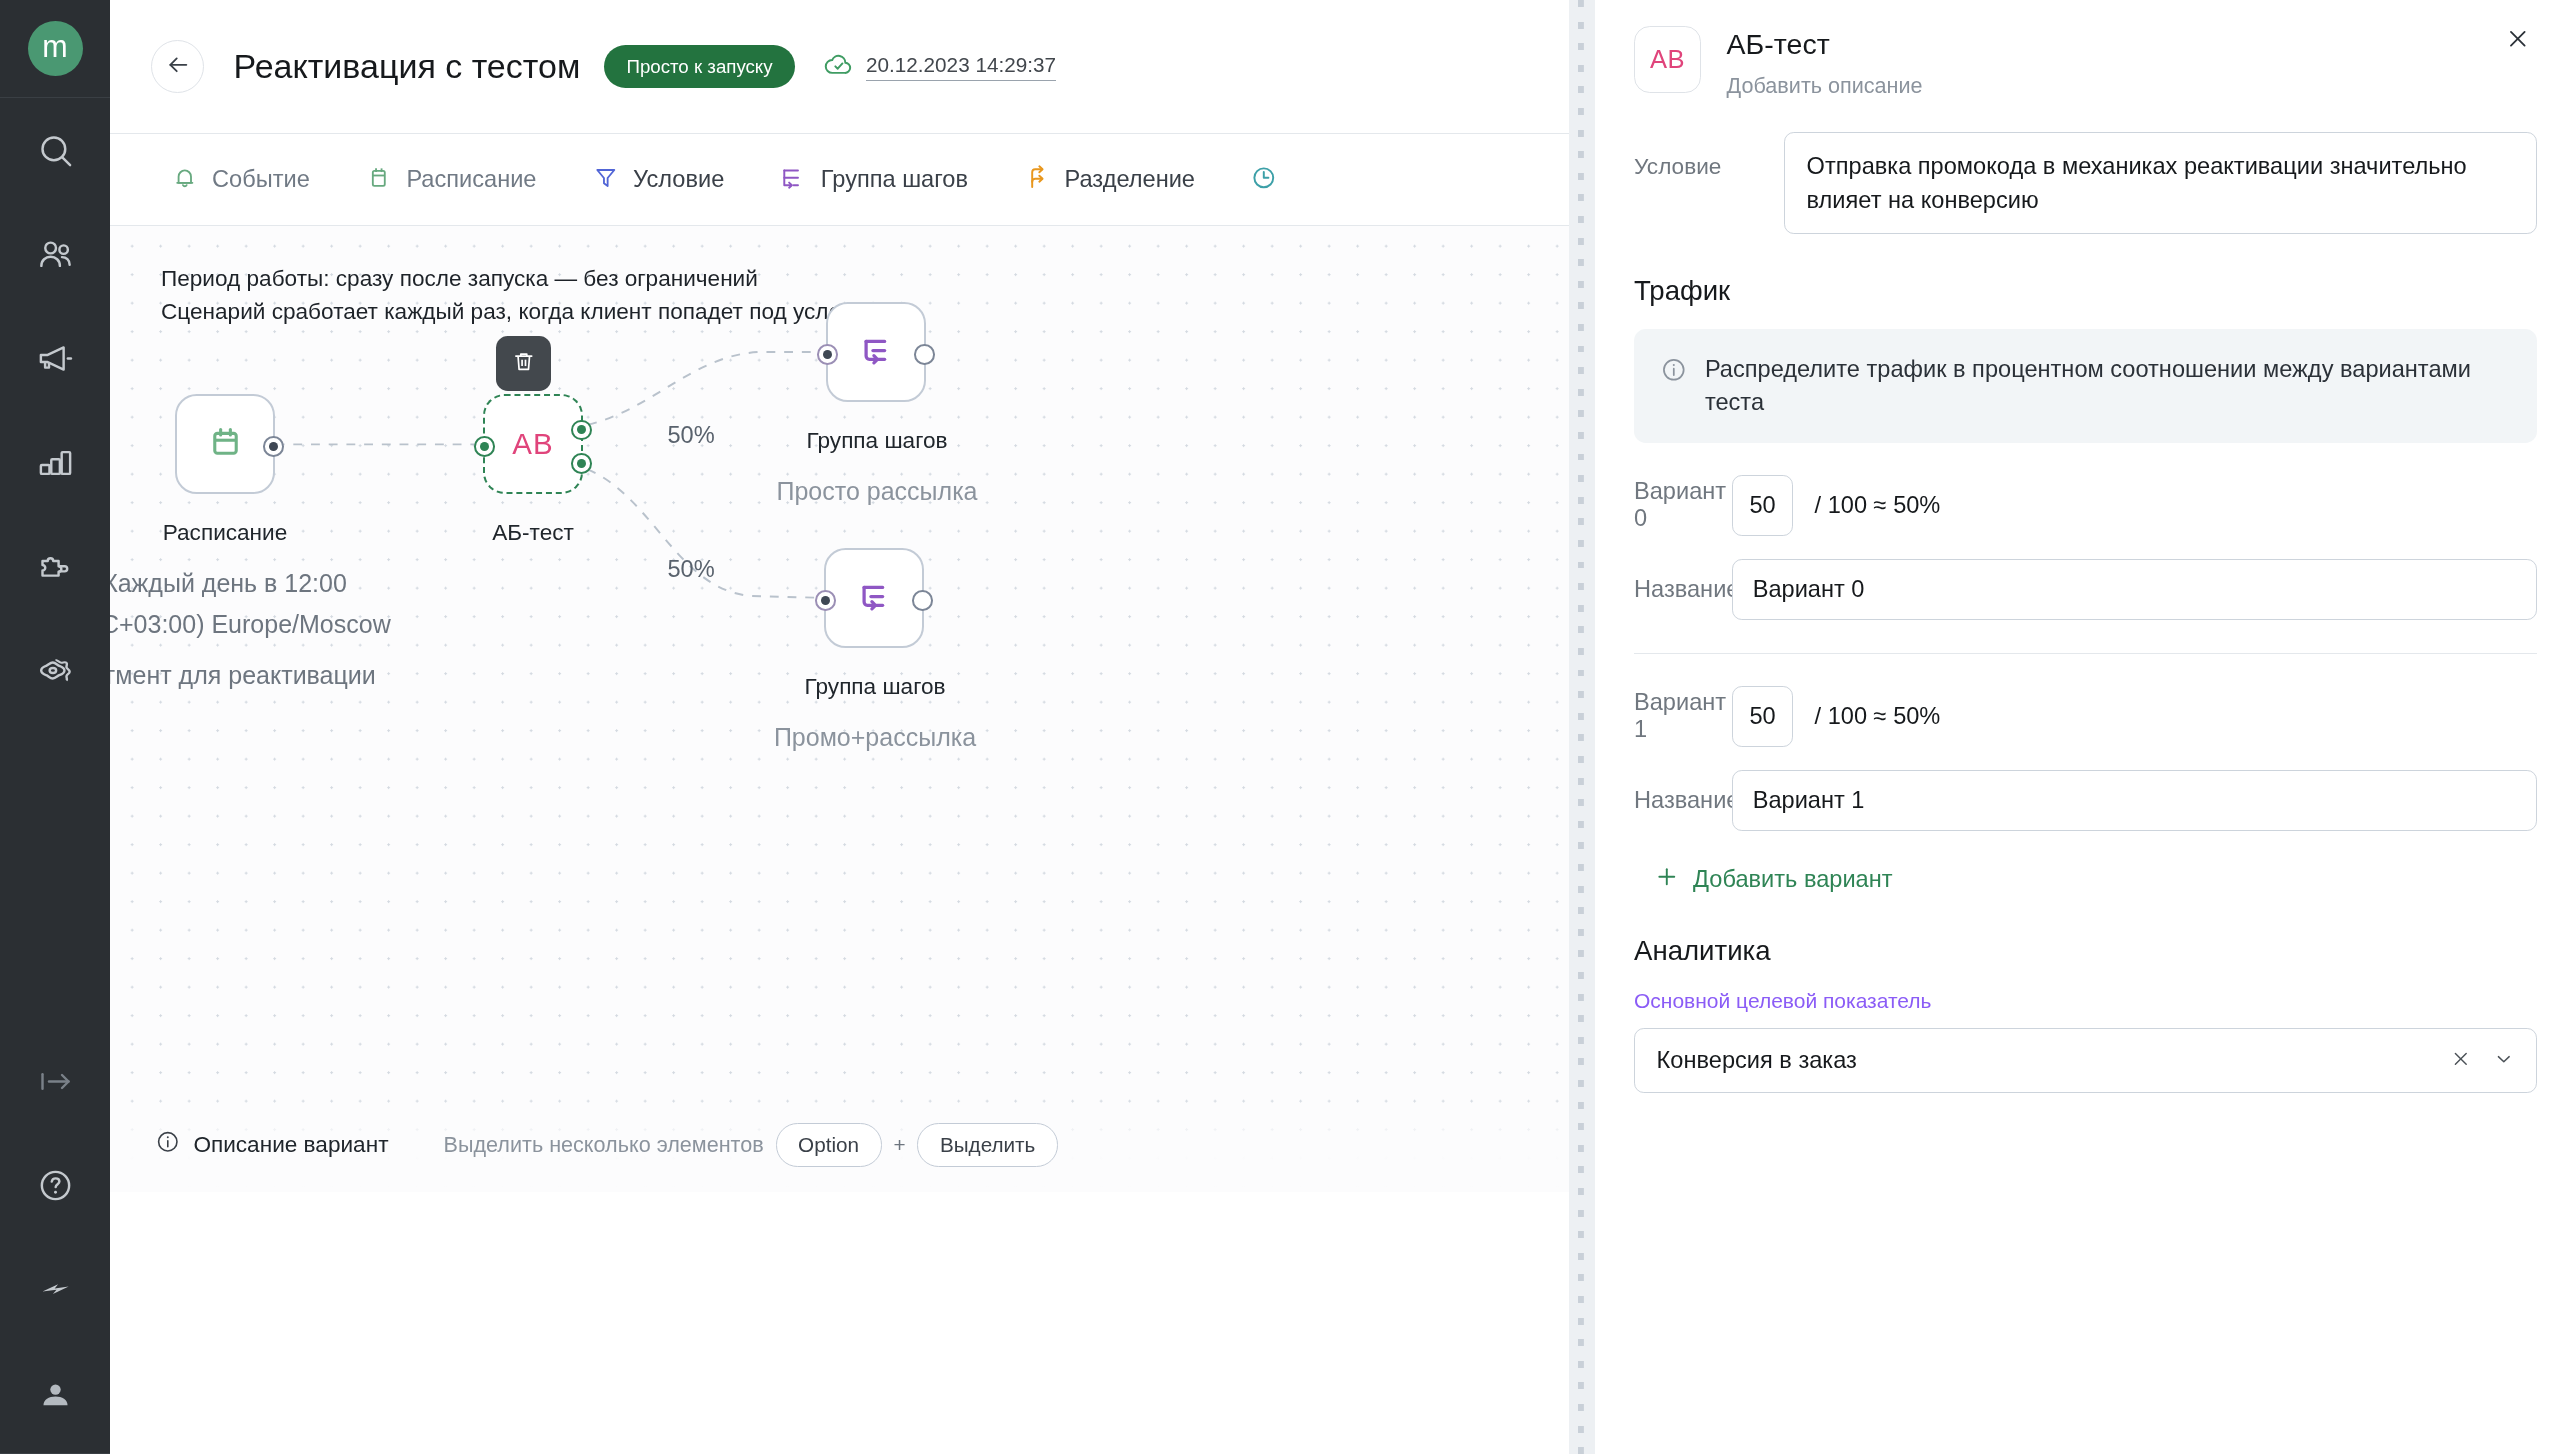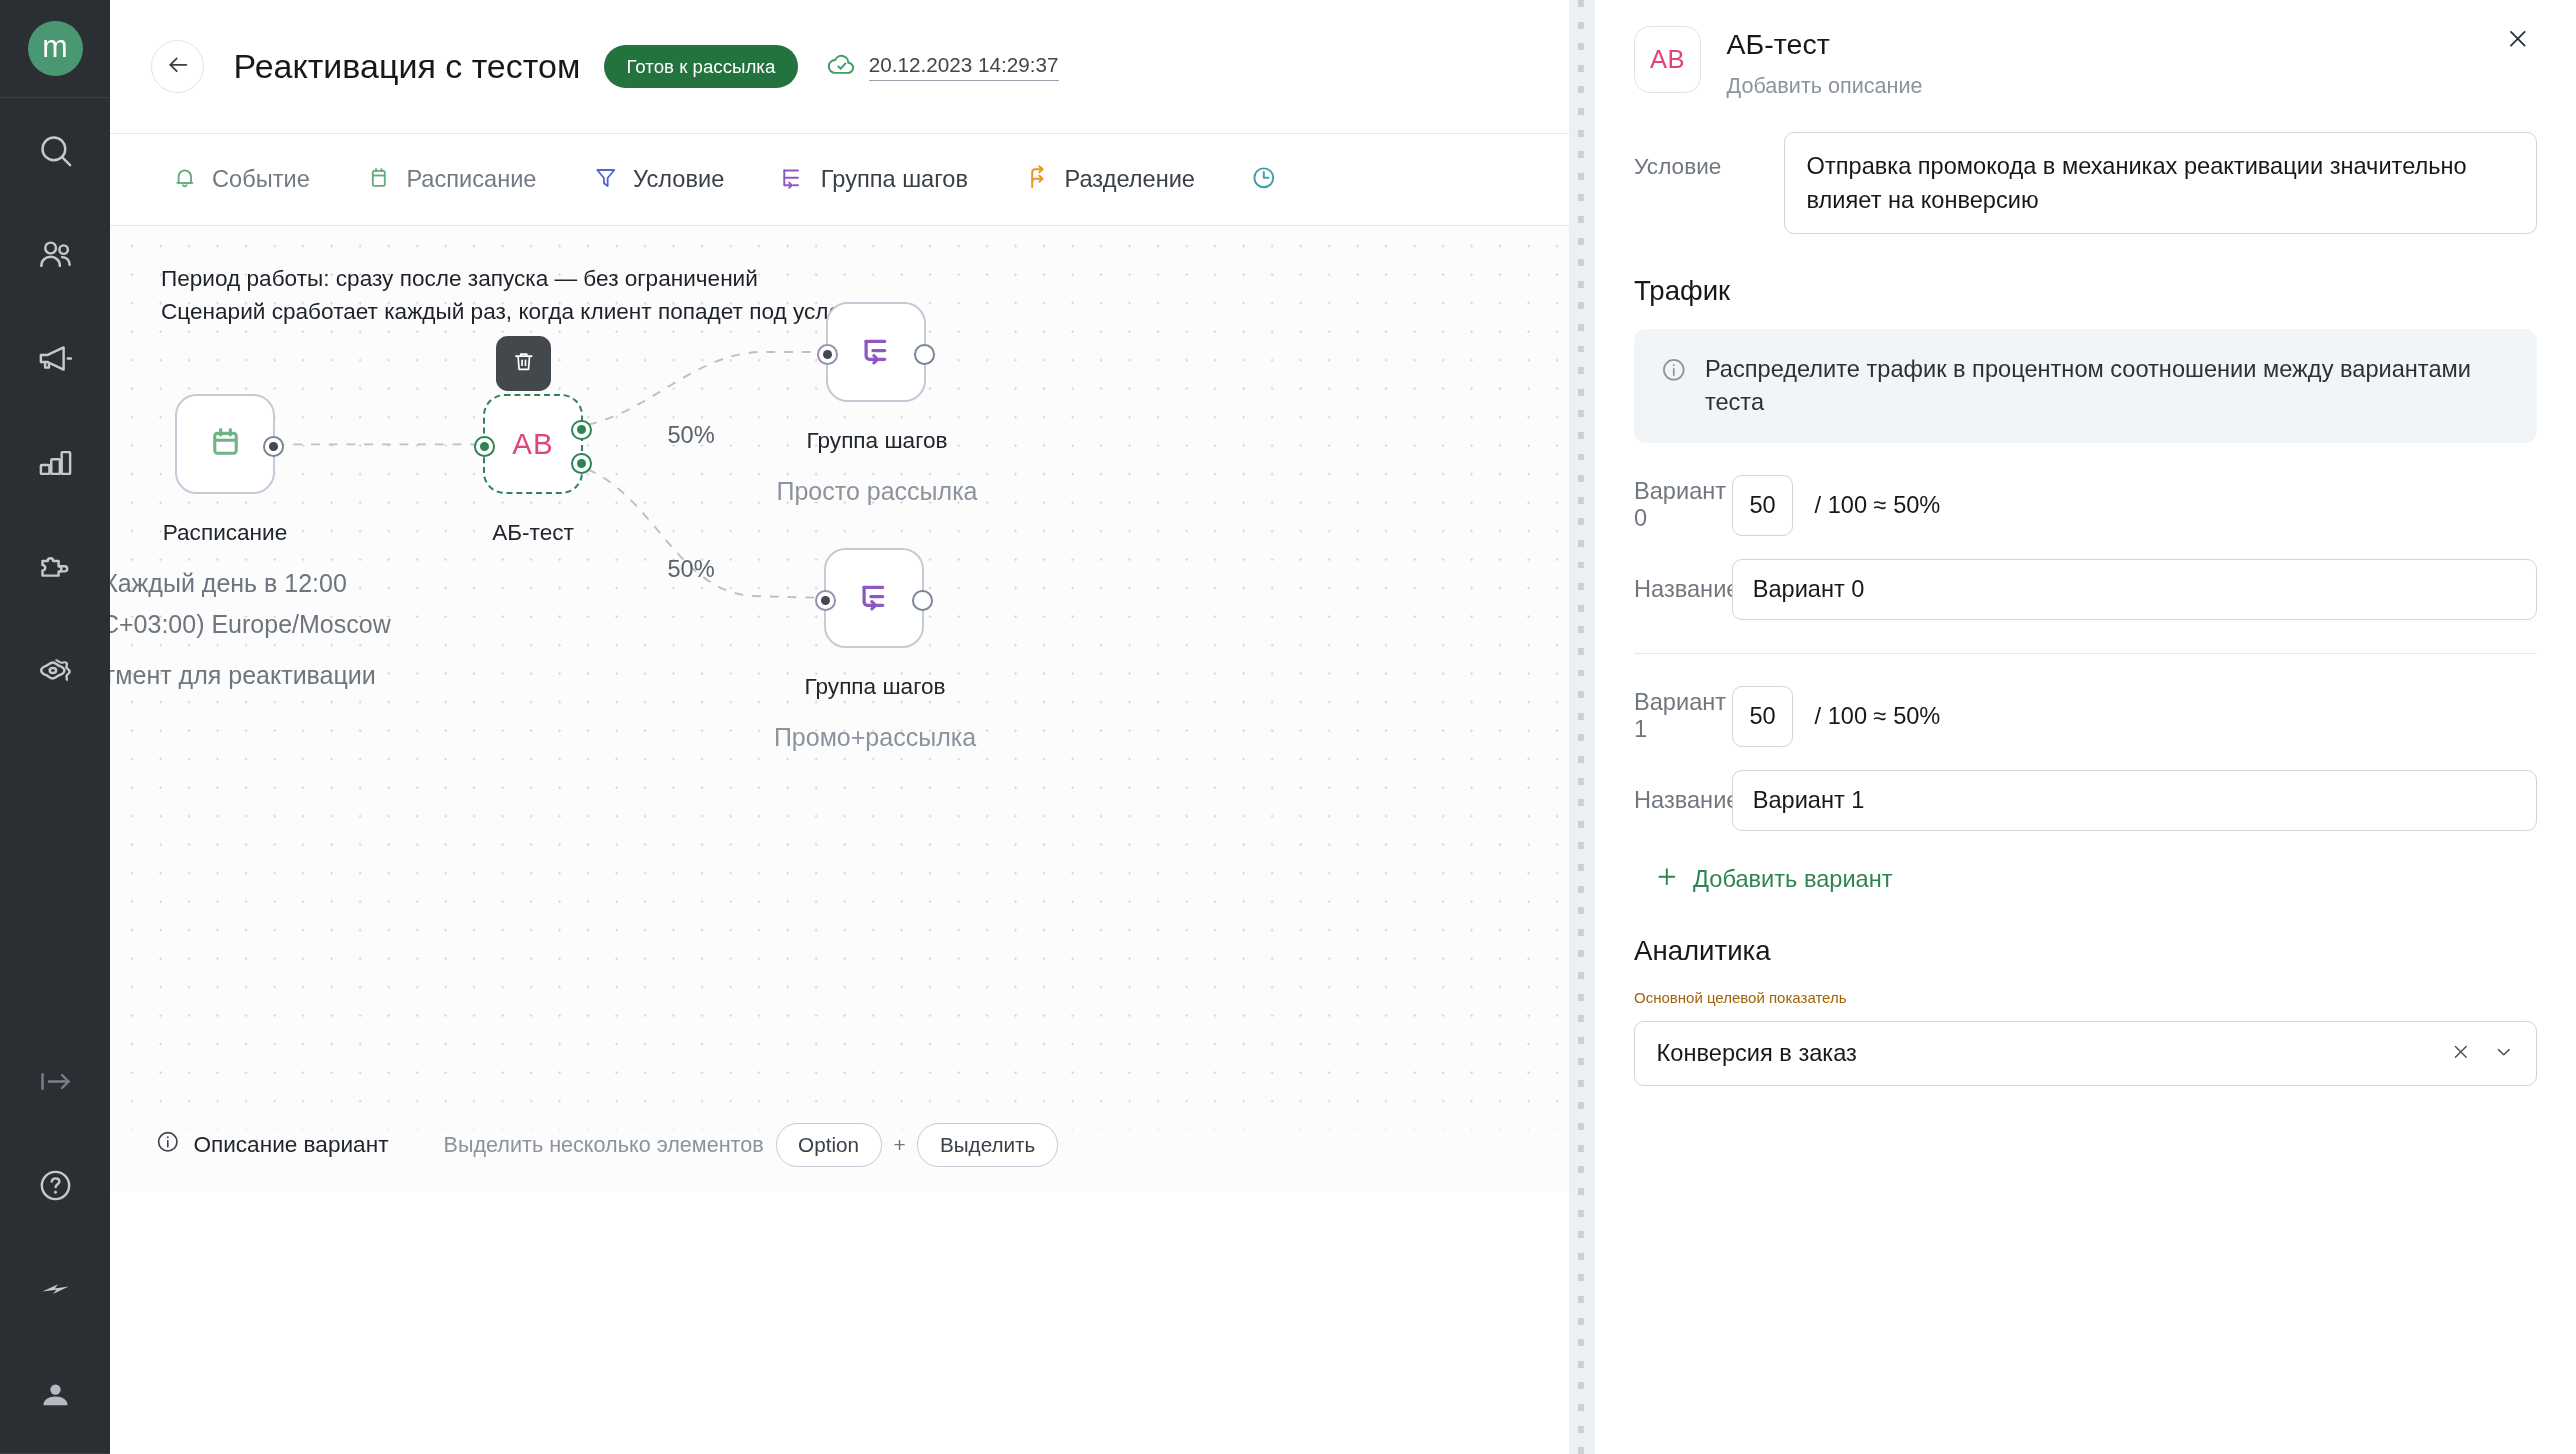--- a/index.html
+++ b/index.html
@@ -236,21 +236,21 @@
     font-family: "Liberation Sans", sans-serif; outline: none;
   }
   .divider { height: 1px; background: #e4e8ec; margin-top: 33px; }
 
   .add-variant {
     margin-top: 33px; display: inline-flex; align-items: center; gap: 13.8px;
     cursor: pointer; padding-left: 19.7px;
   }
   .add-variant .lbl { font-size: 23.6px; color: #2f8455; }
 
-  .field-label-sm { font-size: 15px; color: #a16207; margin-top: 21.6px; }
+  .field-label-sm { font-size: 21px; color: #8b5cf6; margin-top: 21.6px; }
   .select-box {
     margin-top: 15.7px; height: 65px; border: 1px solid #cdd4dc; border-radius: 9.8px;
     display: flex; align-items: center; padding: 0 21.6px; background: #fff; cursor: pointer;
   }
   .select-val { flex: 1 1 auto; font-size: 23.6px; color: #16191c; }
   .select-icons { display: flex; align-items: center; gap: 21.6px; }
 
   .panel-actions {
     padding: 0 39px 33px 39px; display: flex; gap: 19.7px; align-items: center;
   }
@@ -376,21 +376,21 @@
     <div class="header">
       <div class="back-btn">
         <span>
           <svg width="25.6" height="25.6" viewBox="0 0 24 24" fill="none" stroke="#3a4048" stroke-width="1.7">
             <line x1="20" y1="12" x2="5" y2="12" stroke-linecap="round"></line>
             <polyline points="11,6 5,12 11,18" stroke-linecap="round" stroke-linejoin="round"></polyline>
           </svg>
         </span>
       </div>
       <div class="page-title">Реактивация с тестом</div>
-      <div class="status-badge">Готов к рассылка</div>
+      <div class="status-badge">Просто к запуску</div>
       <div class="saved-wrap">
         <span>
           <svg width="31.5" height="31.5" viewBox="0 0 24 24" fill="none" stroke="#3f9c63" stroke-width="1.5">
             <path d="M7 18.2h9.6a3.9 3.9 0 00.4-7.8A5.2 5.2 0 007 8.4a4.9 4.9 0 000 9.8z" stroke-linejoin="round"></path>
             <polyline points="9.4,13.2 11.2,15 14.8,11" stroke-linecap="round" stroke-linejoin="round"></polyline>
           </svg>
         </span>
         <span class="saved-time">20.12.2023 14:29:37</span>
       </div>
     </div>

